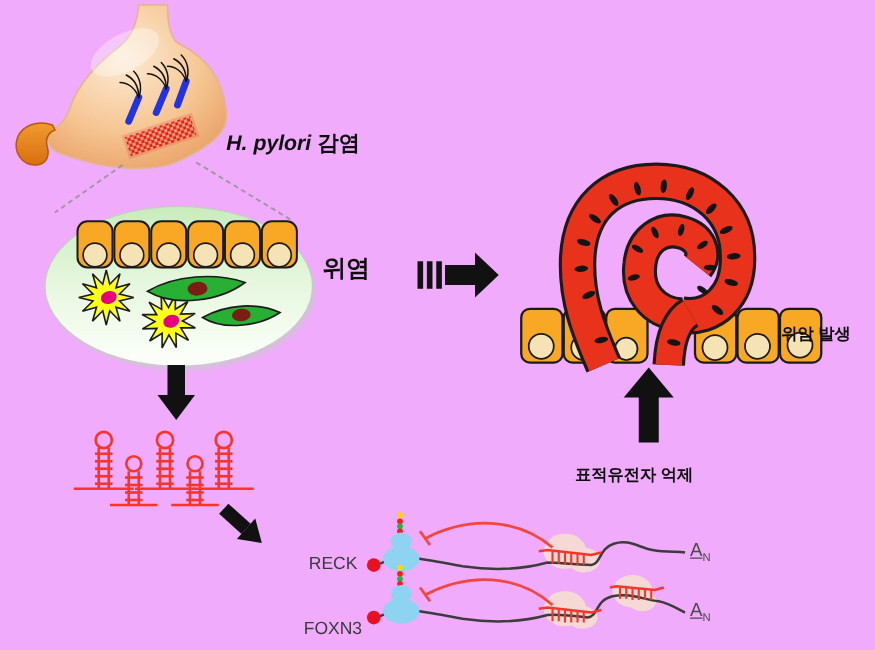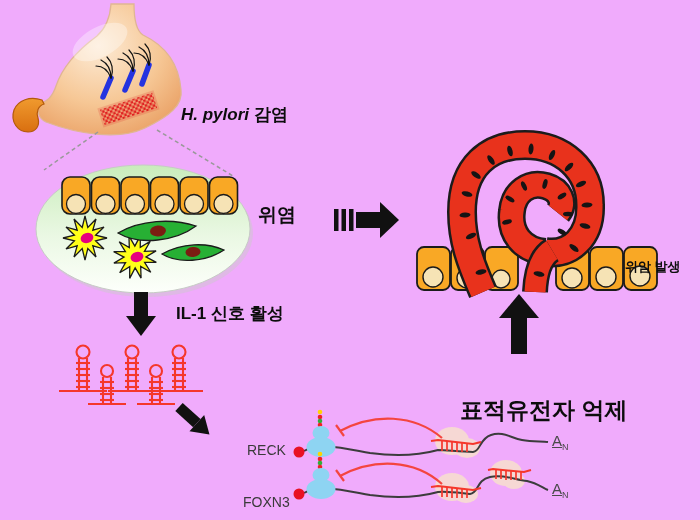--- a/index.html
+++ b/index.html
@@ -286,22 +286,21 @@
       <line x1="336" y1="470" x2="344" y2="481"></line>
     </g>
   </g>
 </svg>
 
 <div class="lbl" style="left:181px;top:106px;font-size:17px;">
   <span class="it">H. pylori</span><span class="gap">감염</span>
 </div>
 <div class="lbl" style="left:258px;top:206px;font-size:19px;font-family:Liberation Mono, monospace;">위염</div>
 <div class="lbl" style="left:625px;top:260px;font-size:13px;">위암 발생</div>
-<div class="lbl" style="left:176px;top:305px;font-size:17px;">IL-1 신호 활성</div>
-<div class="lbl" style="left:460px;top:398px;font-size:23px;">표적유전자 억제</div>
+<div class="lbl" style="left:460px;top:373px;font-size:13px;">표적유전자 억제</div>
 <div class="gene-lbl" style="left:247px;top:442px;">RECK</div>
 <div class="gene-lbl" style="left:243px;top:484px;margin-top:10px;">FOXN3</div>
 <div class="polya" style="left:552px;top:432px;">
   <span>A</span><sub>N</sub>
 </div>
 <div class="polya" style="left:552px;top:480px;">
   <span>A</span><sub>N</sub>
 </div>
 
 </div>

